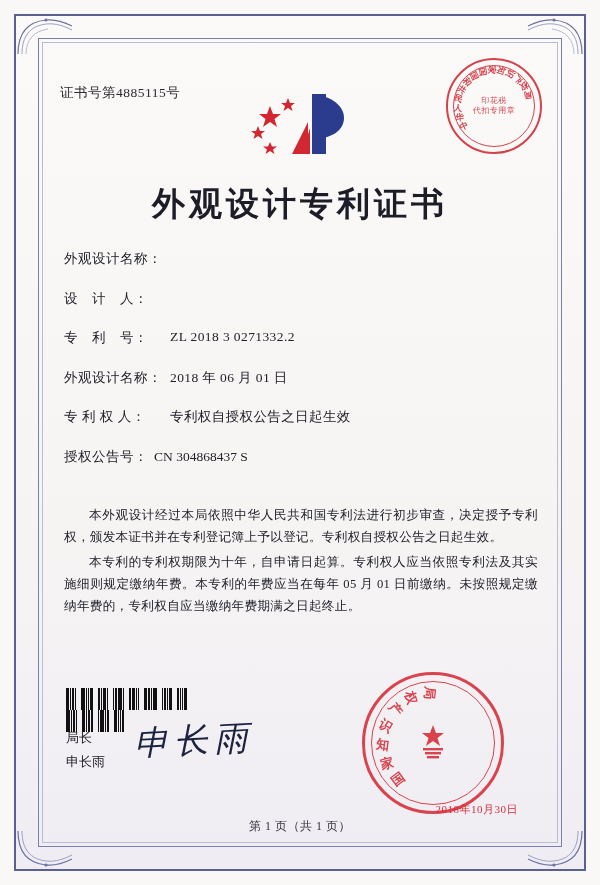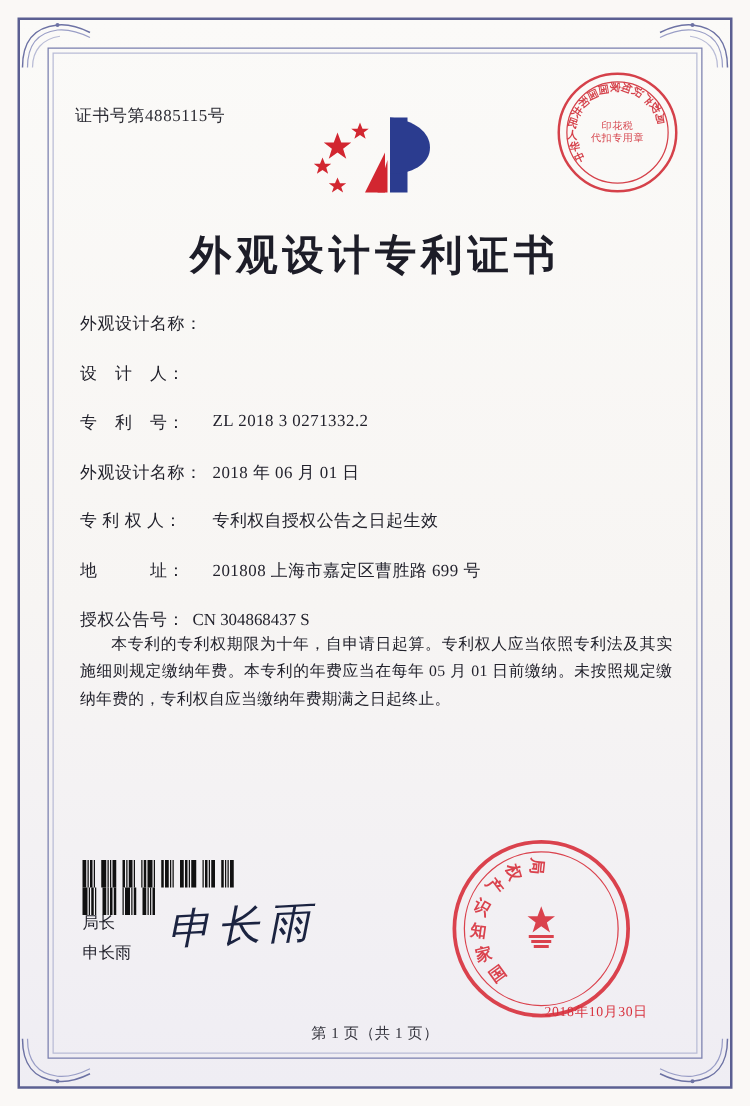--- a/index.html
+++ b/index.html
@@ -388,33 +388,30 @@
         <div class="field-value">ZL 2018 3 0271332.2</div>
       </div>
       <div class="field-row">
         <div class="field-label">外观设计名称：</div>
         <div class="field-value">2018 年 06 月 01 日</div>
       </div>
       <div class="field-row">
         <div class="field-label">专 利 权 人：</div>
         <div class="field-value">专利权自授权公告之日起生效</div>
       </div>
-      <div class="field-row">
-        <div class="field-label">地　　　址：</div>
-        <div class="field-value">201808 上海市嘉定区曹胜路 699 号</div>
-      </div>
       <div class="row-2col">
         <div class="col">
           <span class="lab">授权公告号：</span>
           <span class="val">CN 304868437 S</span>
         </div>
       </div>
     </div>
 
     <div class="paras">
+      <p>本外观设计经过本局依照中华人民共和国专利法进行初步审查，决定授予专利权，颁发本证书并在专利登记簿上予以登记。专利权自授权公告之日起生效。</p>
       <p>本专利的专利权期限为十年，自申请日起算。专利权人应当依照专利法及其实施细则规定缴纳年费。本专利的年费应当在每年 05 月 01 日前缴纳。未按照规定缴纳年费的，专利权自应当缴纳年费期满之日起终止。</p>
     </div>
 
     <div class="barcode">
       <i style="width:3px"></i><i style="width:1px"></i><i style="width:2px"></i><i style="width:1px"></i>
       <i style="width:4px"></i><i style="width:1px"></i><i style="width:1px"></i><i style="width:3px"></i>
       <i style="width:2px"></i><i style="width:1px"></i><i style="width:3px"></i><i style="width:1px"></i>
       <i style="width:1px"></i><i style="width:2px"></i><i style="width:4px"></i><i style="width:1px"></i>
       <i style="width:2px"></i><i style="width:3px"></i><i style="width:1px"></i><i style="width:1px"></i>
       <i style="width:3px"></i><i style="width:2px"></i><i style="width:1px"></i><i style="width:4px"></i>

